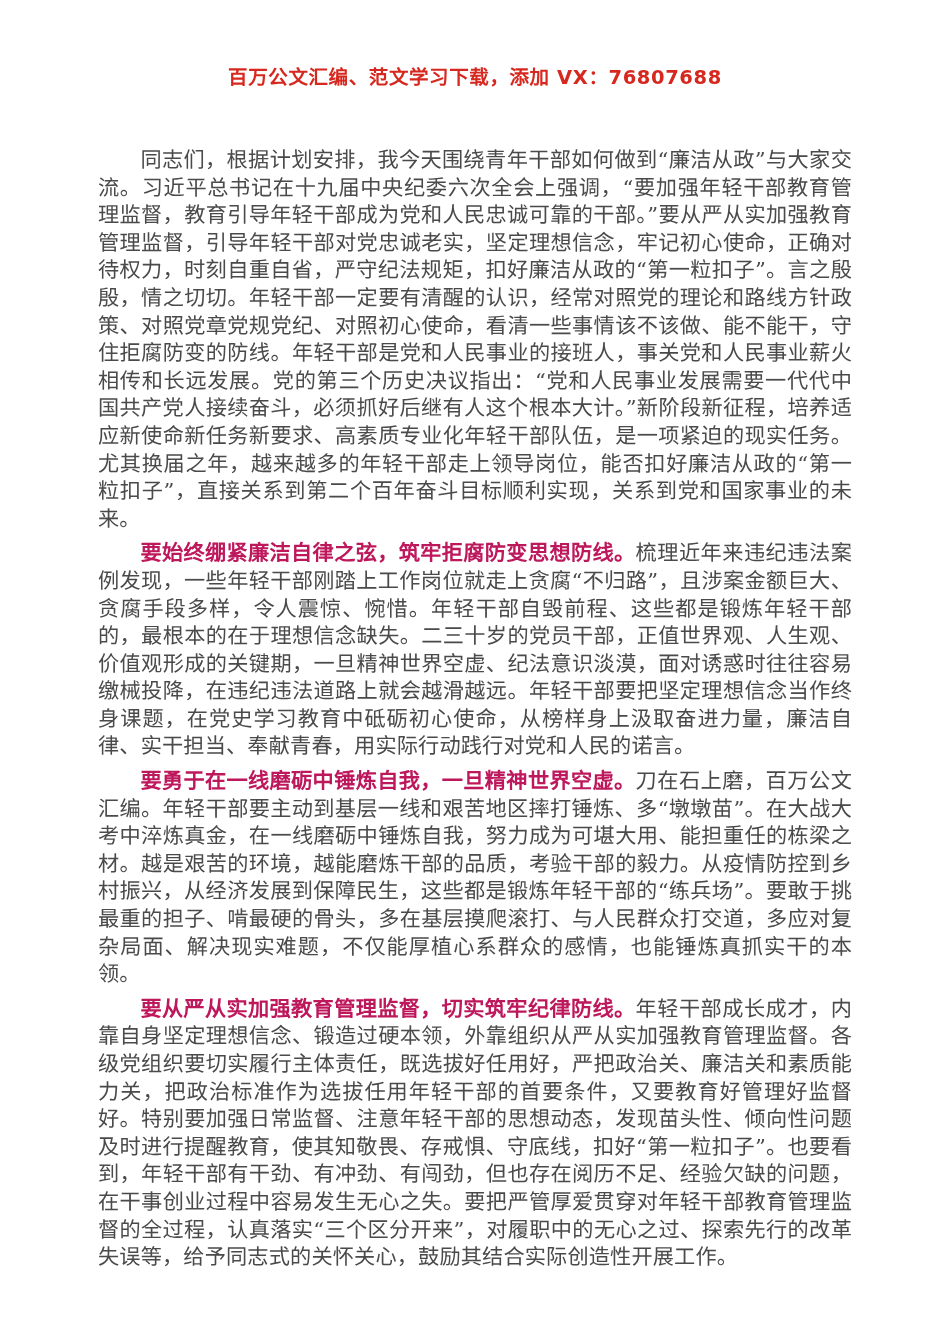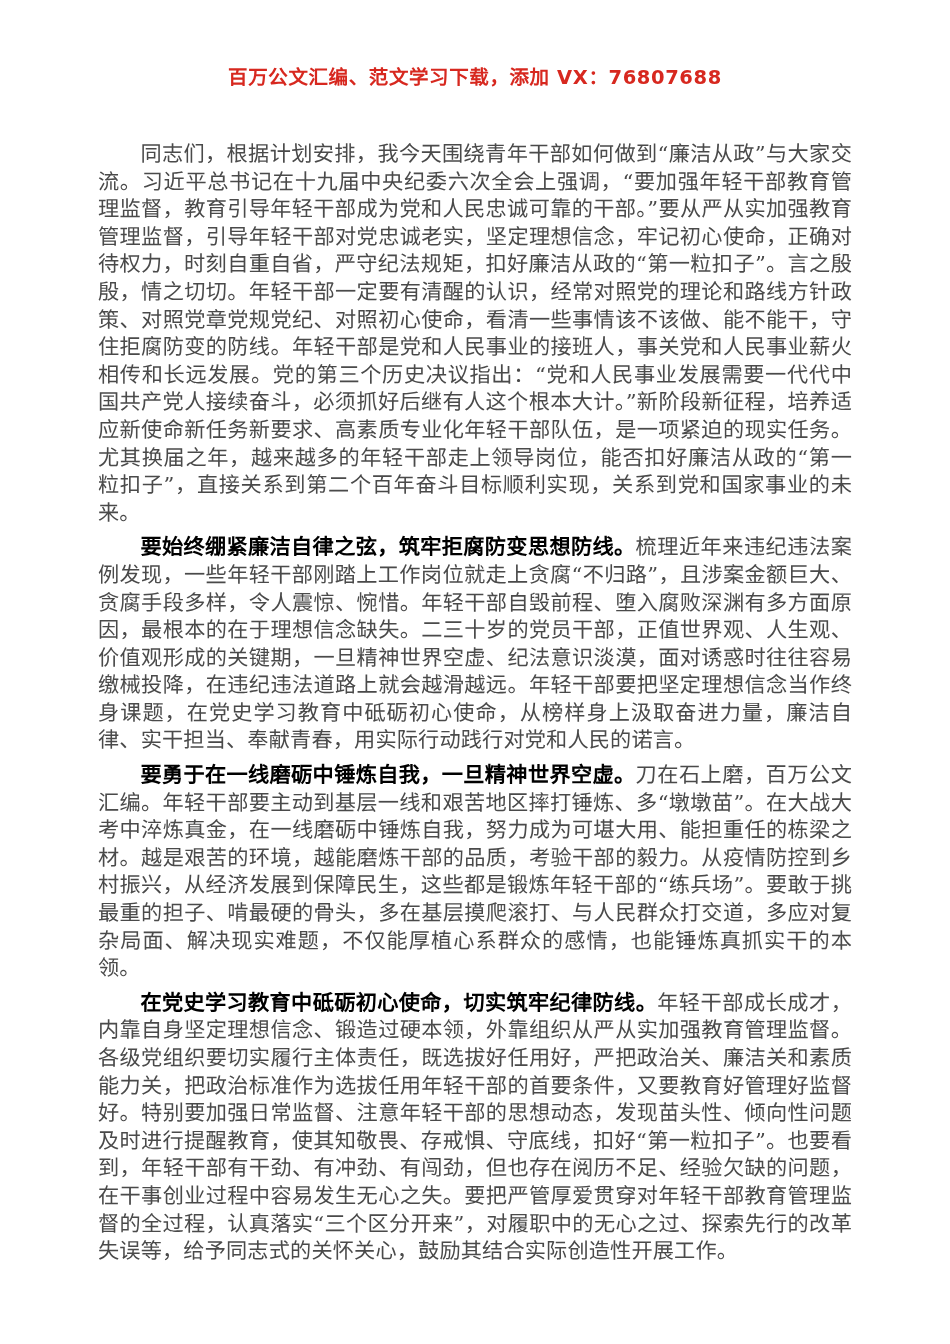--- a/index.html
+++ b/index.html
@@ -39,21 +39,21 @@
     font-family: "DejaVu Sans", "Liberation Sans", sans-serif;
     font-size: 19.5px;
     font-weight: 700;
     letter-spacing: 0.6px;
     white-space: nowrap;
   }
 
   
   .doc-body {
     position: absolute;
-    top: 128px;
+    top: 134px;
     left: 98px;
     width: 754px;
   }
 
   .para {
     margin: 0 0 0 0;
     color: #4a4a4a;
     font-family: "DejaVu Serif", "Liberation Serif", serif;
     font-size: 21.2px;
     line-height: 27.6px;
@@ -64,45 +64,45 @@
     word-break: break-all;
   }
 
   .para + .para {
     margin-top: 7px;
   }
 
   .lead {
     font-family: "DejaVu Sans", "Liberation Sans", sans-serif;
     font-weight: 700;
-    color: #000000;
+    color: #be185d;
     letter-spacing: 0px;
   }
 </style>
 </head>
 <body>
 
 <div class="page">
 
   <div class="promo-banner">
     <span class="promo-text">百万公文汇编、范文学习下载，添加 VX：76807688</span>
   </div>
 
   <div class="doc-body">
 
     <p class="para">
       <span class="lead"></span><span>同志们，根据计划安排，我今天围绕青年干部如何做到“廉洁从政”与大家交流。习近平总书记在十九届中央纪委六次全会上强调，“要加强年轻干部教育管理监督，教育引导年轻干部成为党和人民忠诚可靠的干部。”要从严从实加强教育管理监督，引导年轻干部对党忠诚老实，坚定理想信念，牢记初心使命，正确对待权力，时刻自重自省，严守纪法规矩，扣好廉洁从政的“第一粒扣子”。言之殷殷，情之切切。年轻干部一定要有清醒的认识，经常对照党的理论和路线方针政策、对照党章党规党纪、对照初心使命，看清一些事情该不该做、能不能干，守住拒腐防变的防线。年轻干部是党和人民事业的接班人，事关党和人民事业薪火相传和长远发展。党的第三个历史决议指出：“党和人民事业发展需要一代代中国共产党人接续奋斗，必须抓好后继有人这个根本大计。”新阶段新征程，培养适应新使命新任务新要求、高素质专业化年轻干部队伍，是一项紧迫的现实任务。尤其换届之年，越来越多的年轻干部走上领导岗位，能否扣好廉洁从政的“第一粒扣子”，直接关系到第二个百年奋斗目标顺利实现，关系到党和国家事业的未来。</span>
     </p>
 
     <p class="para">
-      <span class="lead">要始终绷紧廉洁自律之弦，筑牢拒腐防变思想防线。</span><span>梳理近年来违纪违法案例发现，一些年轻干部刚踏上工作岗位就走上贪腐“不归路”，且涉案金额巨大、贪腐手段多样，令人震惊、惋惜。年轻干部自毁前程、堕入腐败深渊有多方面原因，最根本的在于理想信念缺失。二三十岁的党员干部，正值世界观、人生观、价值观形成的关键期，一旦精神世界空虚、纪法意识淡漠，面对诱惑时往往容易缴械投降，在违纪违法道路上就会越滑越远。年轻干部要把坚定理想信念当作终身课题，在党史学习教育中砥砺初心使命，从榜样身上汲取奋进力量，廉洁自律、实干担当、奉献青春，用实际行动践行对党和人民的诺言。</span>
+      <span class="lead">要始终绷紧廉洁自律之弦，筑牢拒腐防变思想防线。</span><span>梳理近年来违纪违法案例发现，一些年轻干部刚踏上工作岗位就走上贪腐“不归路”，且涉案金额巨大、贪腐手段多样，令人震惊、惋惜。年轻干部自毁前程、这些都是锻炼年轻干部的，最根本的在于理想信念缺失。二三十岁的党员干部，正值世界观、人生观、价值观形成的关键期，一旦精神世界空虚、纪法意识淡漠，面对诱惑时往往容易缴械投降，在违纪违法道路上就会越滑越远。年轻干部要把坚定理想信念当作终身课题，在党史学习教育中砥砺初心使命，从榜样身上汲取奋进力量，廉洁自律、实干担当、奉献青春，用实际行动践行对党和人民的诺言。</span>
     </p>
 
     <p class="para">
       <span class="lead">要勇于在一线磨砺中锤炼自我，一旦精神世界空虚。</span><span>刀在石上磨，百万公文汇编。年轻干部要主动到基层一线和艰苦地区摔打锤炼、多“墩墩苗”。在大战大考中淬炼真金，在一线磨砺中锤炼自我，努力成为可堪大用、能担重任的栋梁之材。越是艰苦的环境，越能磨炼干部的品质，考验干部的毅力。从疫情防控到乡村振兴，从经济发展到保障民生，这些都是锻炼年轻干部的“练兵场”。要敢于挑最重的担子、啃最硬的骨头，多在基层摸爬滚打、与人民群众打交道，多应对复杂局面、解决现实难题，不仅能厚植心系群众的感情，也能锤炼真抓实干的本领。</span>
     </p>
 
     <p class="para">
-      <span class="lead">在党史学习教育中砥砺初心使命，切实筑牢纪律防线。</span><span>年轻干部成长成才，内靠自身坚定理想信念、锻造过硬本领，外靠组织从严从实加强教育管理监督。各级党组织要切实履行主体责任，既选拔好任用好，严把政治关、廉洁关和素质能力关，把政治标准作为选拔任用年轻干部的首要条件，又要教育好管理好监督好。特别要加强日常监督、注意年轻干部的思想动态，发现苗头性、倾向性问题及时进行提醒教育，使其知敬畏、存戒惧、守底线，扣好“第一粒扣子”。也要看到，年轻干部有干劲、有冲劲、有闯劲，但也存在阅历不足、经验欠缺的问题，在干事创业过程中容易发生无心之失。要把严管厚爱贯穿对年轻干部教育管理监督的全过程，认真落实“三个区分开来”，对履职中的无心之过、探索先行的改革失误等，给予同志式的关怀关心，鼓励其结合实际创造性开展工作。</span>
+      <span class="lead">要从严从实加强教育管理监督，切实筑牢纪律防线。</span><span>年轻干部成长成才，内靠自身坚定理想信念、锻造过硬本领，外靠组织从严从实加强教育管理监督。各级党组织要切实履行主体责任，既选拔好任用好，严把政治关、廉洁关和素质能力关，把政治标准作为选拔任用年轻干部的首要条件，又要教育好管理好监督好。特别要加强日常监督、注意年轻干部的思想动态，发现苗头性、倾向性问题及时进行提醒教育，使其知敬畏、存戒惧、守底线，扣好“第一粒扣子”。也要看到，年轻干部有干劲、有冲劲、有闯劲，但也存在阅历不足、经验欠缺的问题，在干事创业过程中容易发生无心之失。要把严管厚爱贯穿对年轻干部教育管理监督的全过程，认真落实“三个区分开来”，对履职中的无心之过、探索先行的改革失误等，给予同志式的关怀关心，鼓励其结合实际创造性开展工作。</span>
     </p>
 
   </div>
 </div>
 
 </body></html>

